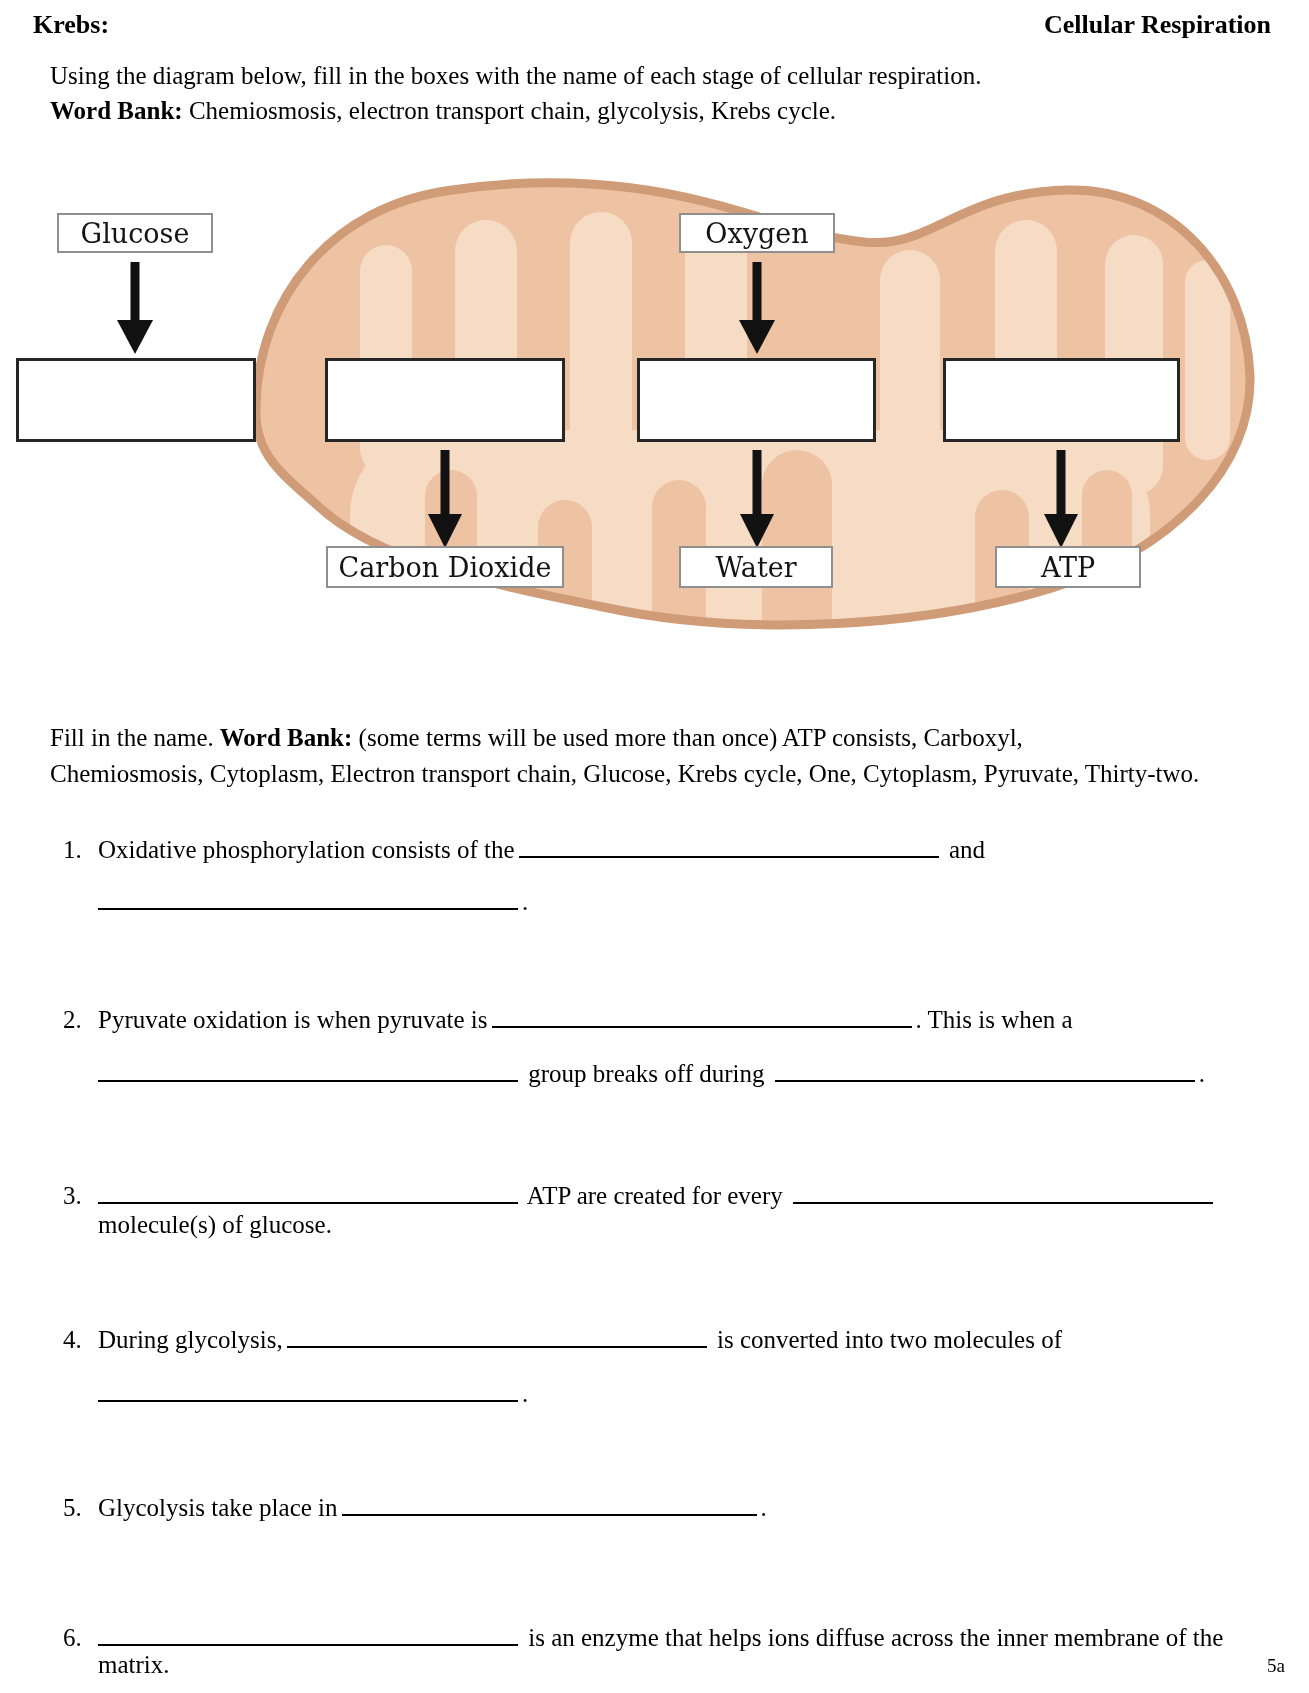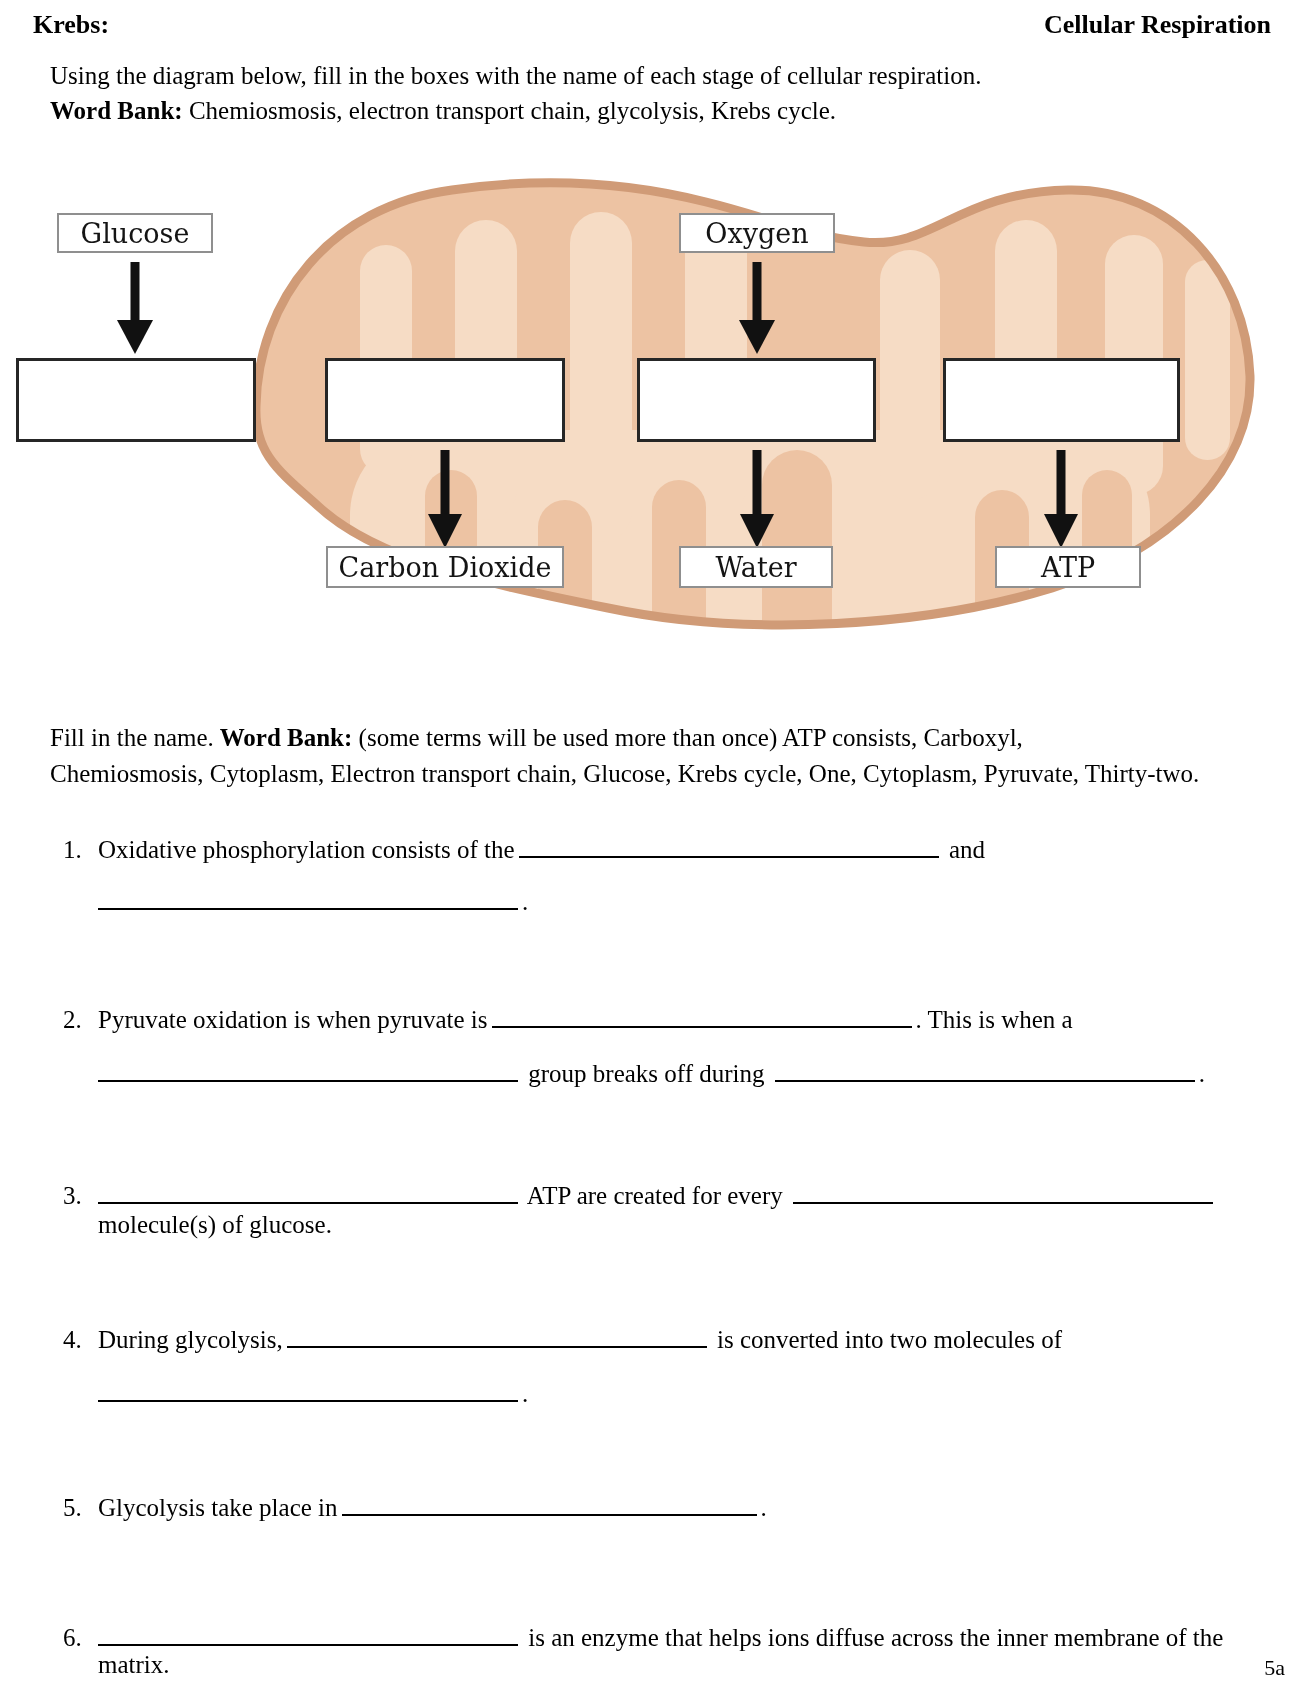--- a/index.html
+++ b/index.html
@@ -28,21 +28,21 @@
   .sbox{position:absolute;background:#fff;border:3px solid #262626;box-sizing:border-box;}
   
   .qline{position:absolute;white-space:nowrap;line-height:1.2;}
   .qnum{display:inline-block;width:35px;}
   .blank{
     display:inline-block;border-bottom:2px solid #000;
     height:24px;vertical-align:baseline;margin:0 4px;
   }
   .w420{width:420px;}
   .w415{width:415px;}
-  .footer-page{position:absolute;right:24px;top:1655px;font-size:22px;}
+  .footer-page{position:absolute;right:24px;top:1655px;font-size:19px;}
 </style>
 </head>
 <body>
 
 <div class="page">
 
   <div class="abs hdr" style="left:33px;top:10px">Krebs:</div>
   <div class="abs hdr" style="right:38px;top:10px">Cellular Respiration</div>
 
   <div class="abs it" style="left:50px;top:62px">Using the diagram below, fill in the boxes with the name of each stage of cellular respiration.</div>

